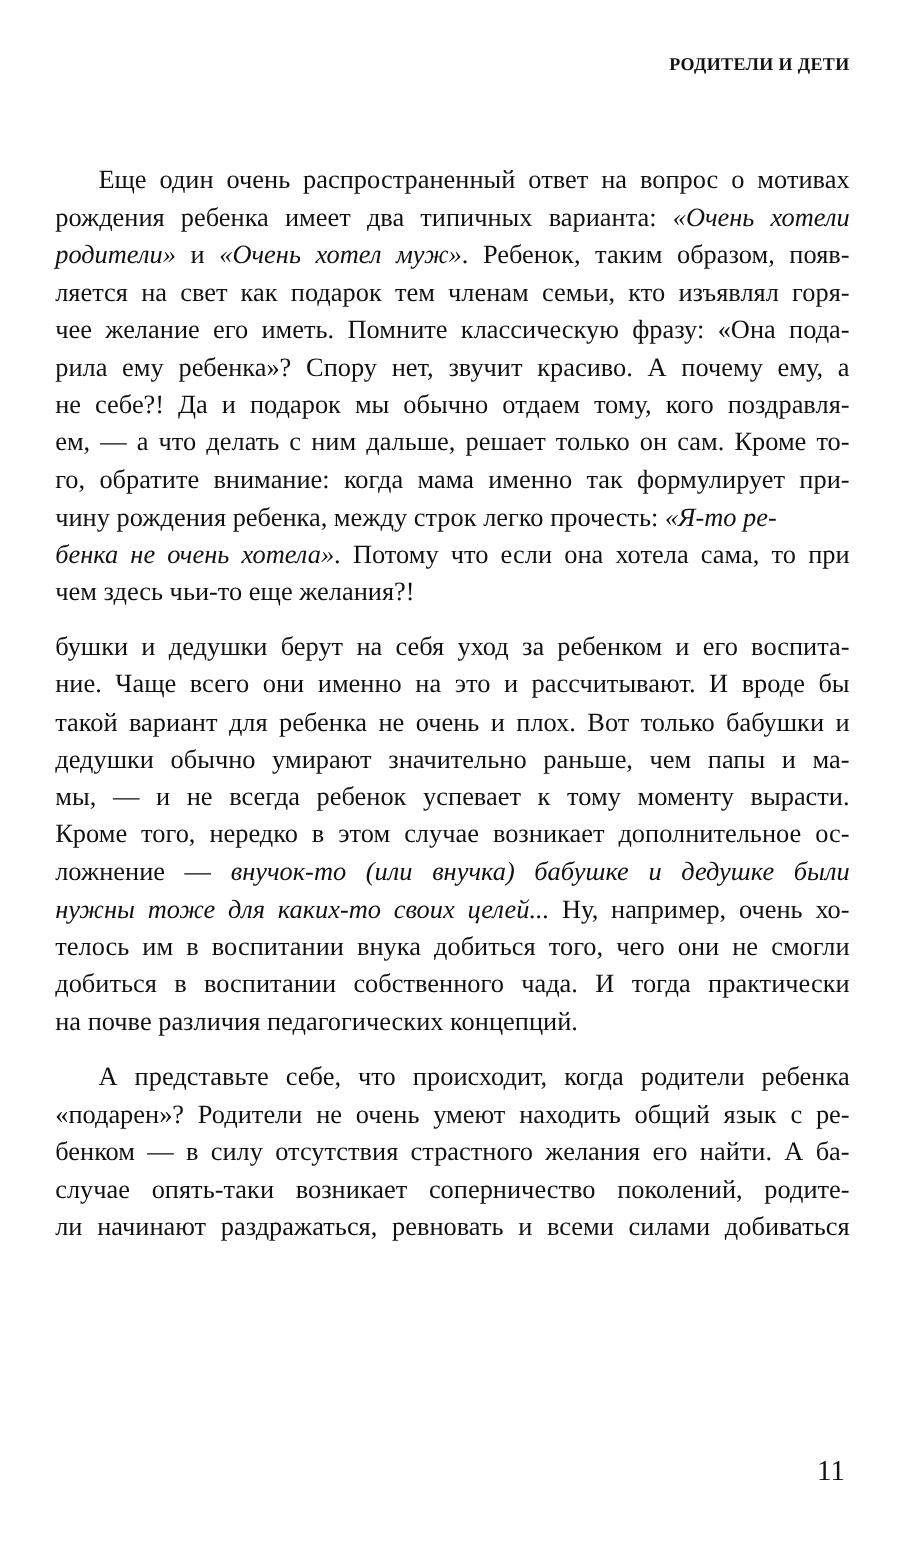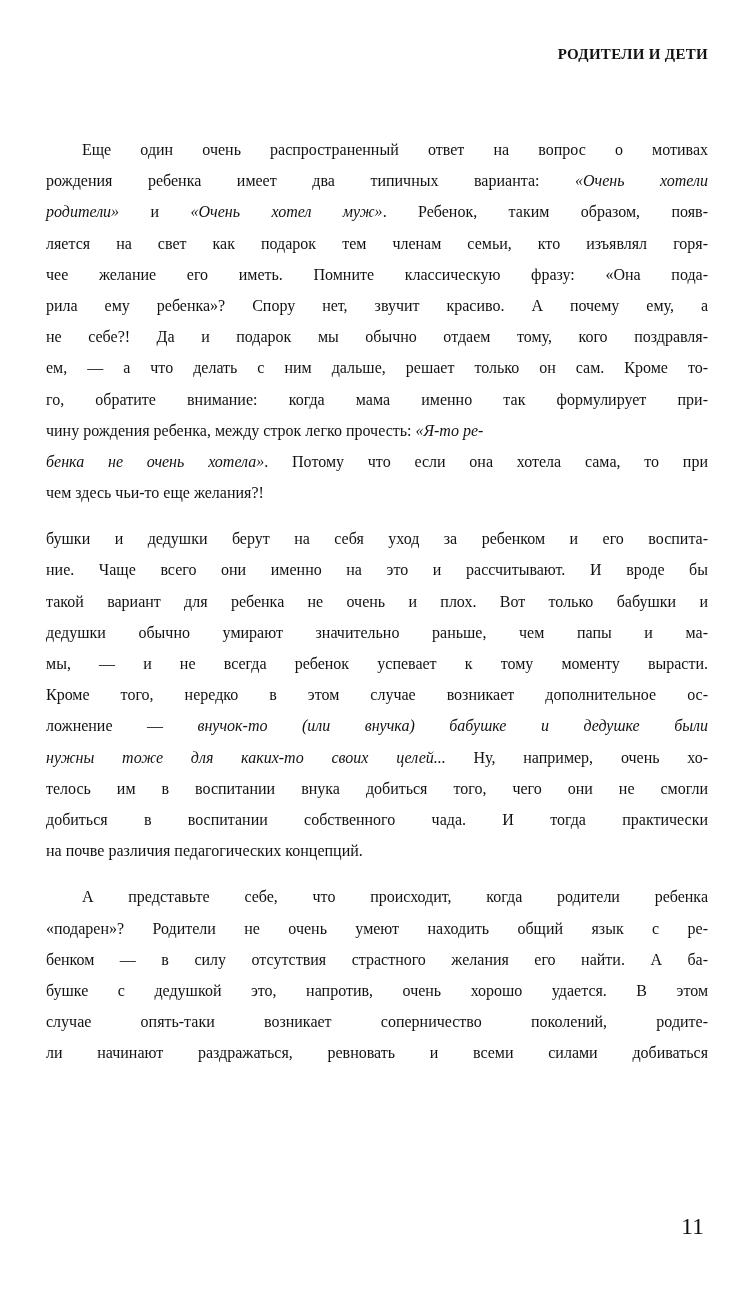--- a/index.html
+++ b/index.html
@@ -5,21 +5,21 @@
   html, body { margin: 0; padding: 0; background: #ffffff; }
   body { width: 750px; height: 1289px; position: relative; overflow: hidden; }
   .page { position: absolute; left: 0; top: 0; width: 750px; height: 1169px; background: #fff; }
   .running-head {
     position: absolute; top: 46px; right: 42px;
     font-family: "Liberation Serif", serif; font-weight: bold;
     font-size: 15px; letter-spacing: 0.3px; color: #111;
   }
   .body-text {
     position: absolute; left: 46px; width: 662px; top: 134px;
-    font-family: "Liberation Serif", serif; font-size: 16px; color: #111;
+    font-family: "Liberation Serif", serif; font-size: 22px; color: #111;
   }
   .para { margin: 0; }
   .para + .para { margin-top: 15px; }
   .line {
     display: block; height: 31.2px; line-height: 31.2px;
     text-align: justify; text-align-last: justify; white-space: nowrap;
     transform-origin: left center;
   }
   .line.last { text-align-last: left; }
   .line.indent { padding-left: 36px; }
@@ -60,19 +60,18 @@
         <div class="line"><span style="white-space: pre; word-spacing: 0.00195312px;"><span class="seg">ложнение — </span><span class="seg i">внучок-то (или внучка) бабушке и дедушке были</span></span></div>
         <div class="line"><span style="white-space: pre; word-spacing: 0px;"><span class="seg i">нужны тоже для каких-то своих целей...</span><span class="seg"> Ну, например, очень хо-</span></span></div>
         <div class="line"><span style="white-space: pre; word-spacing: 0px;"><span class="seg">телось им в воспитании внука добиться того, чего они не смогли</span></span></div>
         <div class="line"><span style="white-space: pre; word-spacing: 0px;"><span class="seg">добиться в воспитании собственного чада. И тогда практически</span></span></div>
         <div class="line last"><span style="white-space: pre;"><span class="seg">на почве различия педагогических концепций.</span></span></div>
       </div>
       <div class="para">
         <div class="line indent"><span style="white-space: pre; word-spacing: 0px;"><span class="seg">А представьте себе, что происходит, когда родители ребенка</span></span></div>
         <div class="line"><span style="white-space: pre; word-spacing: 0px;"><span class="seg">«подарен»? Родители не очень умеют находить общий язык с ре-</span></span></div>
         <div class="line"><span style="white-space: pre; word-spacing: 0px; font-family: Liberation Serif, serif;"><span class="seg">бенком — в силу отсутствия страстного желания его найти. А ба-</span></span></div>
-        <div class="line"><span style="white-space: pre; word-spacing: 0px;"><span class="seg">бушке с дедушкой это, напротив, очень хорошо удается. В этом</span></span></div>
         <div class="line"><span style="white-space: pre; word-spacing: 0px;"><span class="seg">случае опять-таки возникает соперничество поколений, родите-</span></span></div>
         <div class="line"><span style="white-space: pre; word-spacing: 0px;"><span class="seg">ли начинают раздражаться, ревновать и всеми силами добиваться</span></span></div>
       </div>
     </div>
   <div class="folio">11</div>
 </div>
 
 </body></html>

